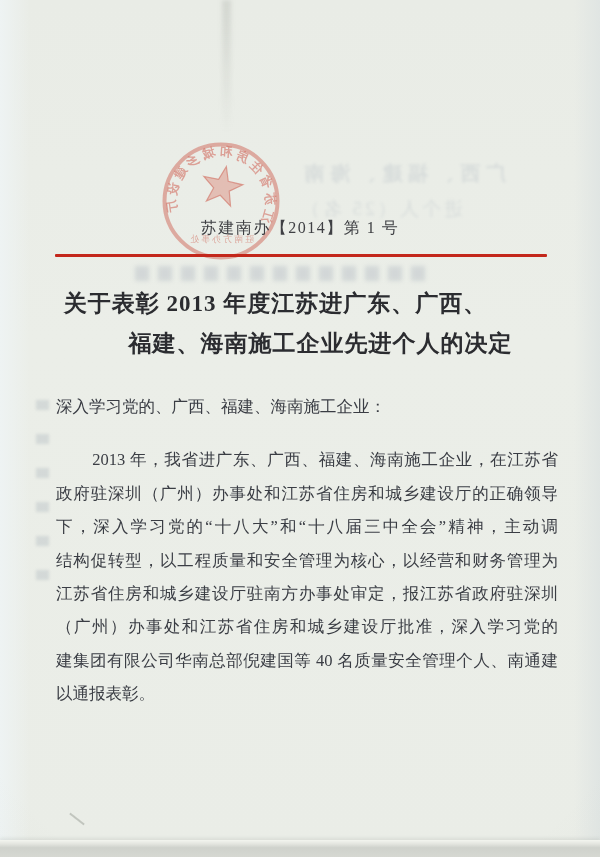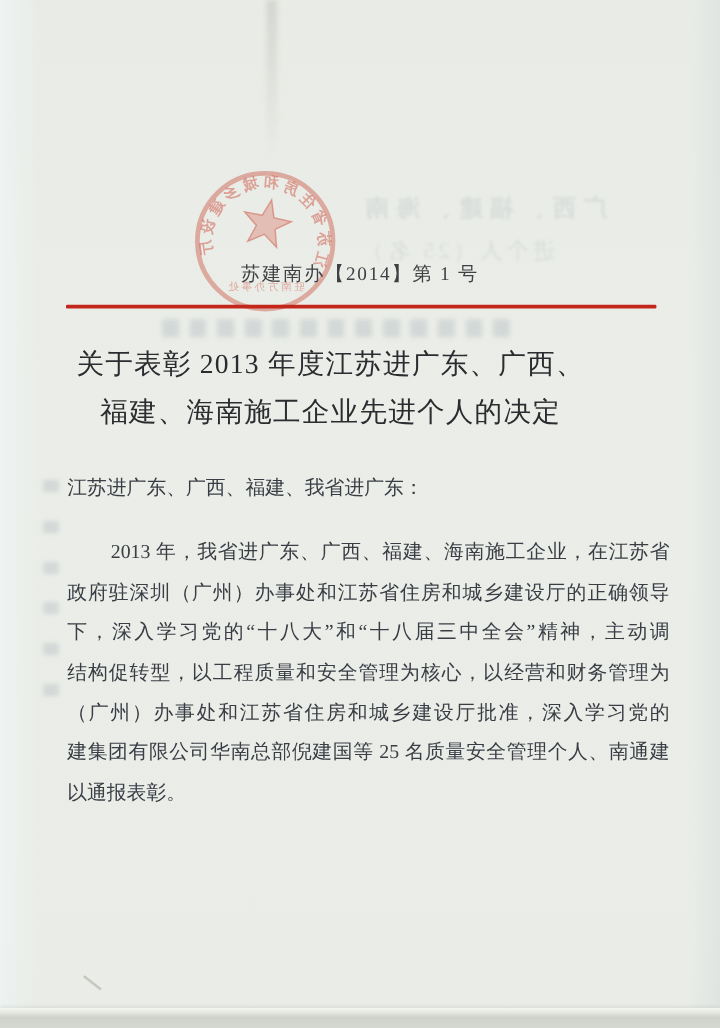--- a/index.html
+++ b/index.html
@@ -42,24 +42,24 @@
   .doc-number{
     position:absolute;left:0;top:218px;width:600px;text-align:center;
     font-size:16px;color:#3f4044;letter-spacing:1.5px;
   }
   .red-rule{
     position:absolute;left:55px;top:254px;width:492px;height:3px;
     background:#c3271b;border-radius:1px;
   }
   .doc-title{
     position:absolute;left:0;width:551px;text-align:center;
-    font-size:23px;font-weight:normal;color:#2b2c30;letter-spacing:1px;white-space:nowrap;
+    font-size:23px;font-weight:bold;color:#2b2c30;letter-spacing:1px;white-space:nowrap;
   }
   .doc-title.t1{top:288px;}
-  .doc-title.t2{top:328px;}
+  .doc-title.t2{top:328px;margin-left:45px;}
   .body-text{
     position:absolute;left:56px;top:390px;width:502px;
     font-size:16.5px;color:#3a3d44;
   }
   .line{
     height:33.4px;line-height:33.4px;white-space:nowrap;
     text-align:justify;text-align-last:justify;text-justify:inter-character;
   }
   .line.salutation{text-align:left;text-align-last:left;}
   .line.indent{text-indent:2.2em;margin-top:20px;}
@@ -116,26 +116,27 @@
   </svg>
 
   <div class="doc-number">苏建南办【2014】第 1 号</div>
 
   <div class="red-rule"></div>
 
   <div class="doc-title t1">关于表彰 2013 年度江苏进广东、广西、</div>
   <div class="doc-title t2">福建、海南施工企业先进个人的决定</div>
 
   <div class="body-text">
-    <div class="line salutation">江苏进广东、广西、福建、我省进广东：</div>
+    <div class="line salutation">深入学习党的、广西、福建、海南施工企业：</div>
     <div class="line indent">2013 年，我省进广东、广西、福建、海南施工企业，在江苏省</div>
     <div class="line">政府驻深圳（广州）办事处和江苏省住房和城乡建设厅的正确领导</div>
     <div class="line">下，深入学习党的“十八大”和“十八届三中全会”精神，主动调</div>
     <div class="line">结构促转型，以工程质量和安全管理为核心，以经营和财务管理为</div>
+    <div class="line">江苏省住房和城乡建设厅驻南方办事处审定，报江苏省政府驻深圳</div>
     <div class="line">（广州）办事处和江苏省住房和城乡建设厅批准，深入学习党的</div>
-    <div class="line">建集团有限公司华南总部倪建国等 25 名质量安全管理个人、南通建</div>
+    <div class="line">建集团有限公司华南总部倪建国等 40 名质量安全管理个人、南通建</div>
     <div class="line last">以通报表彰。</div>
   </div>
 
   <div class="crease"></div>
   <div class="paper-edge"></div>
 
 </div>
 
 </body></html>

